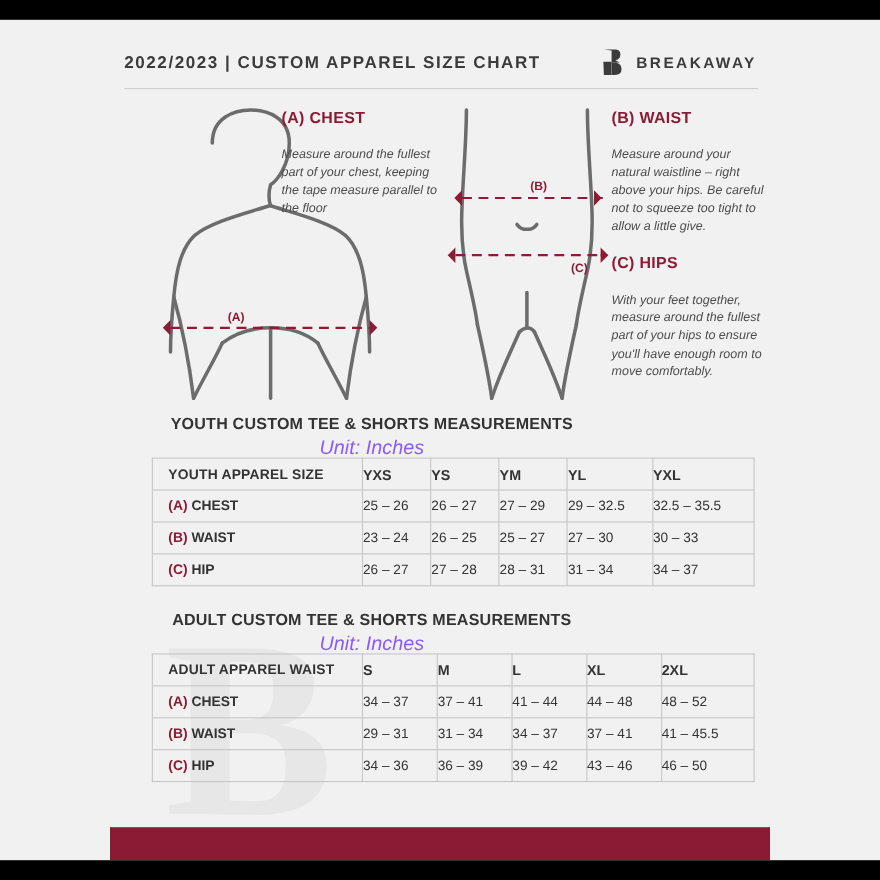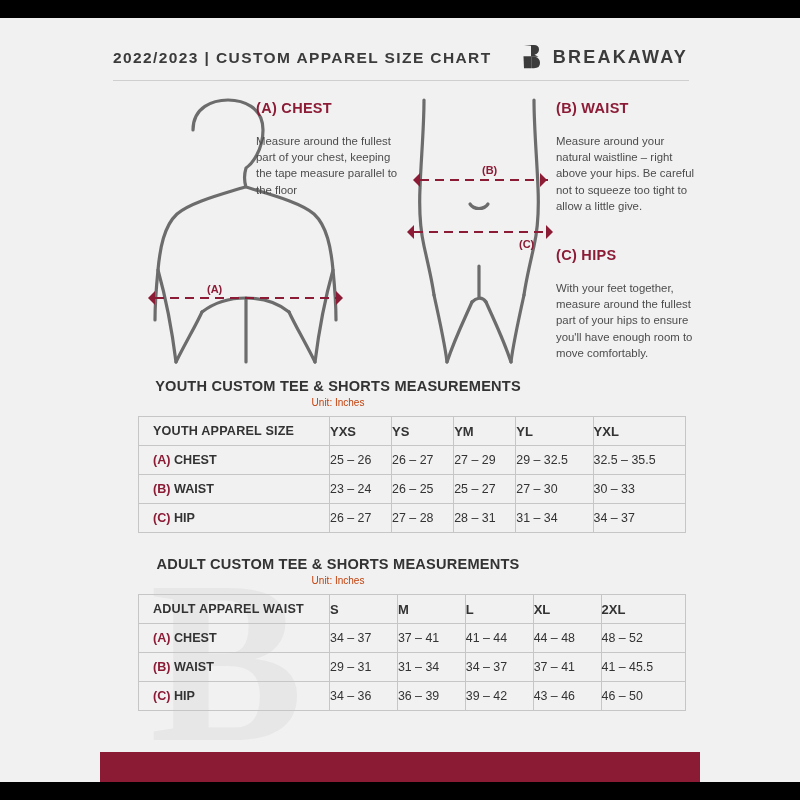--- a/index.html
+++ b/index.html
@@ -61,21 +61,21 @@
     display: flex;
     align-items: center;
     gap: 12px;
   }
   .brand-mark {
     width: 20px;
     height: 26px;
     position: relative;
   }
   .brand-name {
-    font-size: 18px;
+    font-size: 14px;
     font-weight: bold;
     letter-spacing: 2.2px;
     color: #3b3b3b;
   }
   .hr-top {
     position: absolute;
     left: 113px;
     top: 62px;
     width: 576px;
     height: 1px;
@@ -97,27 +97,28 @@
   }
   .note-title {
     font-size: 14.5px;
     font-weight: bold;
     color: #8c1b36;
     letter-spacing: 0.3px;
     margin-bottom: 7px;
   }
   .note-body {
     font-size: 11.4px;
+    font-style: italic;
     color: #4c4c4c;
     line-height: 1.42;
     margin-top: 17px;
   }
   .note-a { left: 256px; top: 20px; width: 150px; }
   .note-b { left: 556px; top: 20px; width: 140px; }
-  .note-c { left: 556px; top: 167px; width: 142px; }
+  .note-c { left: 556px; top: 152px; width: 142px; }
 
   .lbl {
     position: absolute;
     font-size: 11px;
     font-weight: bold;
     color: #8c1b36;
   }
 
   
   .sec {
@@ -126,22 +127,23 @@
     text-align: center;
     z-index: 2;
   }
   .sec-title {
     font-size: 14.6px;
     font-weight: bold;
     color: #333;
     letter-spacing: 0.2px;
   }
   .sec-unit {
-    font-size: 10px;
-    color: #c2410c;
+    font-size: 18px;
+    font-style: italic;
+    color: #8b5cf6;
     margin-top: 3px;
   }
 
   table.size {
     position: absolute;
     border-collapse: collapse;
     z-index: 2;
     background: transparent;
     margin-left: 12px;
   }

